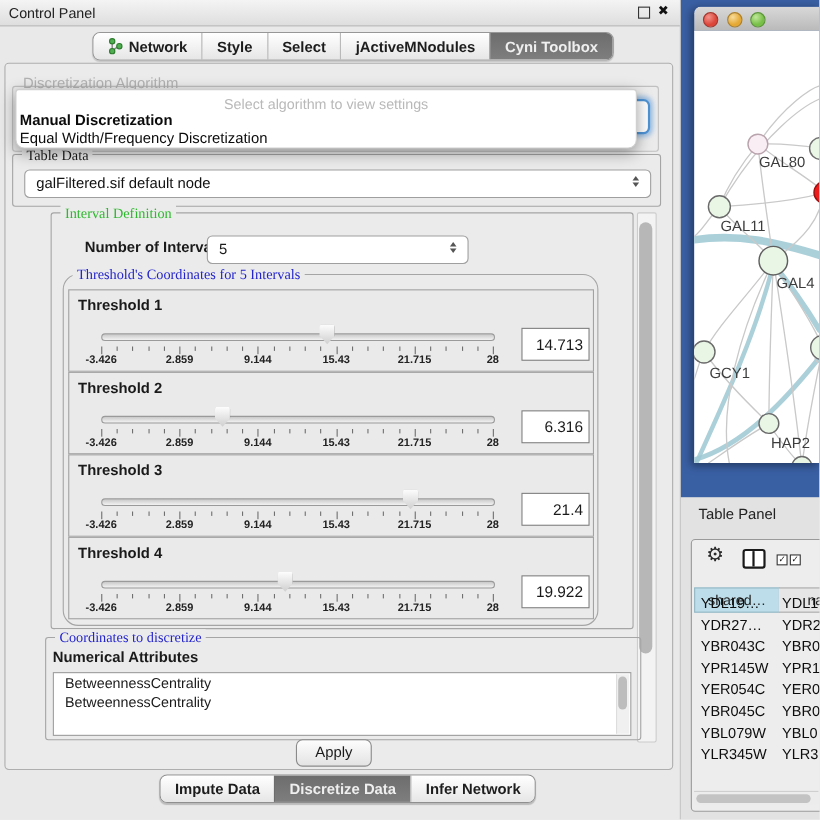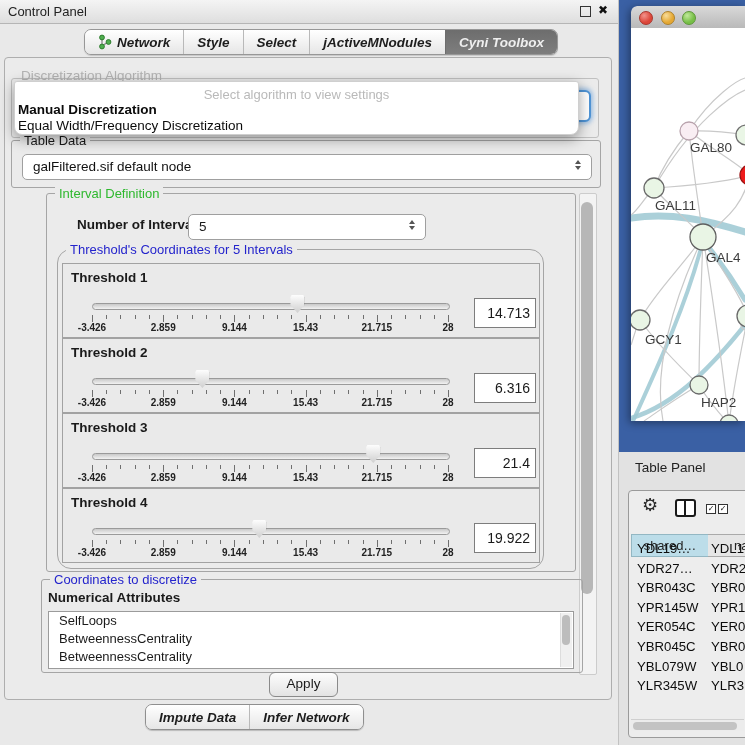--- a/index.html
+++ b/index.html
@@ -8,29 +8,29 @@
 
   
   #control-panel{position:absolute;left:0;top:0;width:618px;height:745px;background:#e9e9e9;border-right:1px solid #c2c2c2;}
   #cp-titlebar{position:absolute;left:0;top:0;width:618px;height:23px;background:linear-gradient(#f4f4f4,#dedede);border-bottom:1px solid #b5b5b5;}
   #cp-title{position:absolute;left:8px;top:4px;font-size:13px;color:#222;}
   #float-btn{position:absolute;left:580px;top:6px;width:9px;height:9px;border:1.5px solid #333;background:transparent;}
   #close-btn{position:absolute;left:598px;top:3px;font-size:12px;font-weight:bold;color:#111;}
 
   
   #top-tabs{position:absolute;left:84px;top:29px;display:flex;height:24px;border:1px solid #979797;border-radius:7px;overflow:hidden;box-shadow:0 1px 1px rgba(0,0,0,.15);}
-  .tab{display:flex;align-items:center;gap:5px;padding:0 13px;background:linear-gradient(#ffffff,#e6e6e6);color:#1d1d1d;font-size:13.5px;font-weight:bold;border-left:1px solid #b9b9b9;cursor:default;font-style:italic;}
+  .tab{display:flex;align-items:center;gap:5px;padding:0 13px;background:linear-gradient(#ffffff,#e6e6e6);color:#1d1d1d;font-size:13.5px;font-weight:bold;border-left:1px solid #b9b9b9;cursor:default;}
   .tab:first-child{border-left:none;}
   .tab.active{background:linear-gradient(#6d6d6d,#7e7e7e);color:#efefef;border-left-color:#6d6d6d;}
   .tab .ticon{width:14px;height:16px;display:inline-block;}
 
   
   #content{position:absolute;left:4px;top:57px;width:606px;height:641px;background:#ebebeb;border:1px solid #aeaeae;border-radius:4px;}
   .groupbox{position:absolute;border:1px solid #a5a5a5;border-radius:3px;}
-  .grouptitle{position:absolute;top:-8px;left:8px;background:#ebebeb;padding:0 4px;font-size:13px;}
+  .grouptitle{position:absolute;top:-8px;left:8px;background:#ebebeb;padding:0 4px;font-size:13px;font-family:Liberation Serif, serif;}
 
   
   #algo-group{left:6px;top:20px;width:586px;height:58px;border-color:#c0c0c0;}
   #algo-ghost-title{position:absolute;left:16px;top:10px;color:#b2b2b2;font-size:13.5px;}
   #algo-combo-btn{position:absolute;left:548px;top:32px;width:34px;height:28px;background:#fff;border:2px solid #4f94d6;border-radius:6px;box-shadow:0 0 4px 2px rgba(96,158,222,.55);}
   .spinner{position:absolute;display:flex;flex-direction:column;align-items:center;gap:2px;}
   .sp-up{width:0;height:0;border-left:3.5px solid transparent;border-right:3.5px solid transparent;border-bottom:4.5px solid #555;}
   .sp-dn{width:0;height:0;border-left:3.5px solid transparent;border-right:3.5px solid transparent;border-top:4.5px solid #555;}
 
   
@@ -344,32 +344,34 @@
           <div class="thumb"></div>
         </div>
 
       <div class="groupbox" id="attr-group">
         <span class="grouptitle" id="attr-title" style="color: rgb(36, 36, 204);">Coordinates to discretize</span>
         <span id="attr-subtitle">Numerical Attributes</span>
         <div id="attr-list">
           <div id="attr-vscroll">
               <div class="thumb"></div>
             </div>
-        <div class="attr-item">SelfLoops</div>
             <div class="attr-item">BetweennessCentrality</div>
             <div class="attr-item">BetweennessCentrality</div>
           </div>
       </div>
 
       <div id="apply-btn">Apply</div>
     </div>
 
     <div id="bottom-tabs">
         <div class="tab">
           <span>Impute Data</span>
+        </div>
+        <div class="tab active">
+          <span>Discretize Data</span>
         </div>
         <div class="tab">
           <span>Infer Network</span>
         </div>
       </div>
   </div>
 
   <div id="right-side">
     <div id="desktop-blue">
       <div id="net-window">

